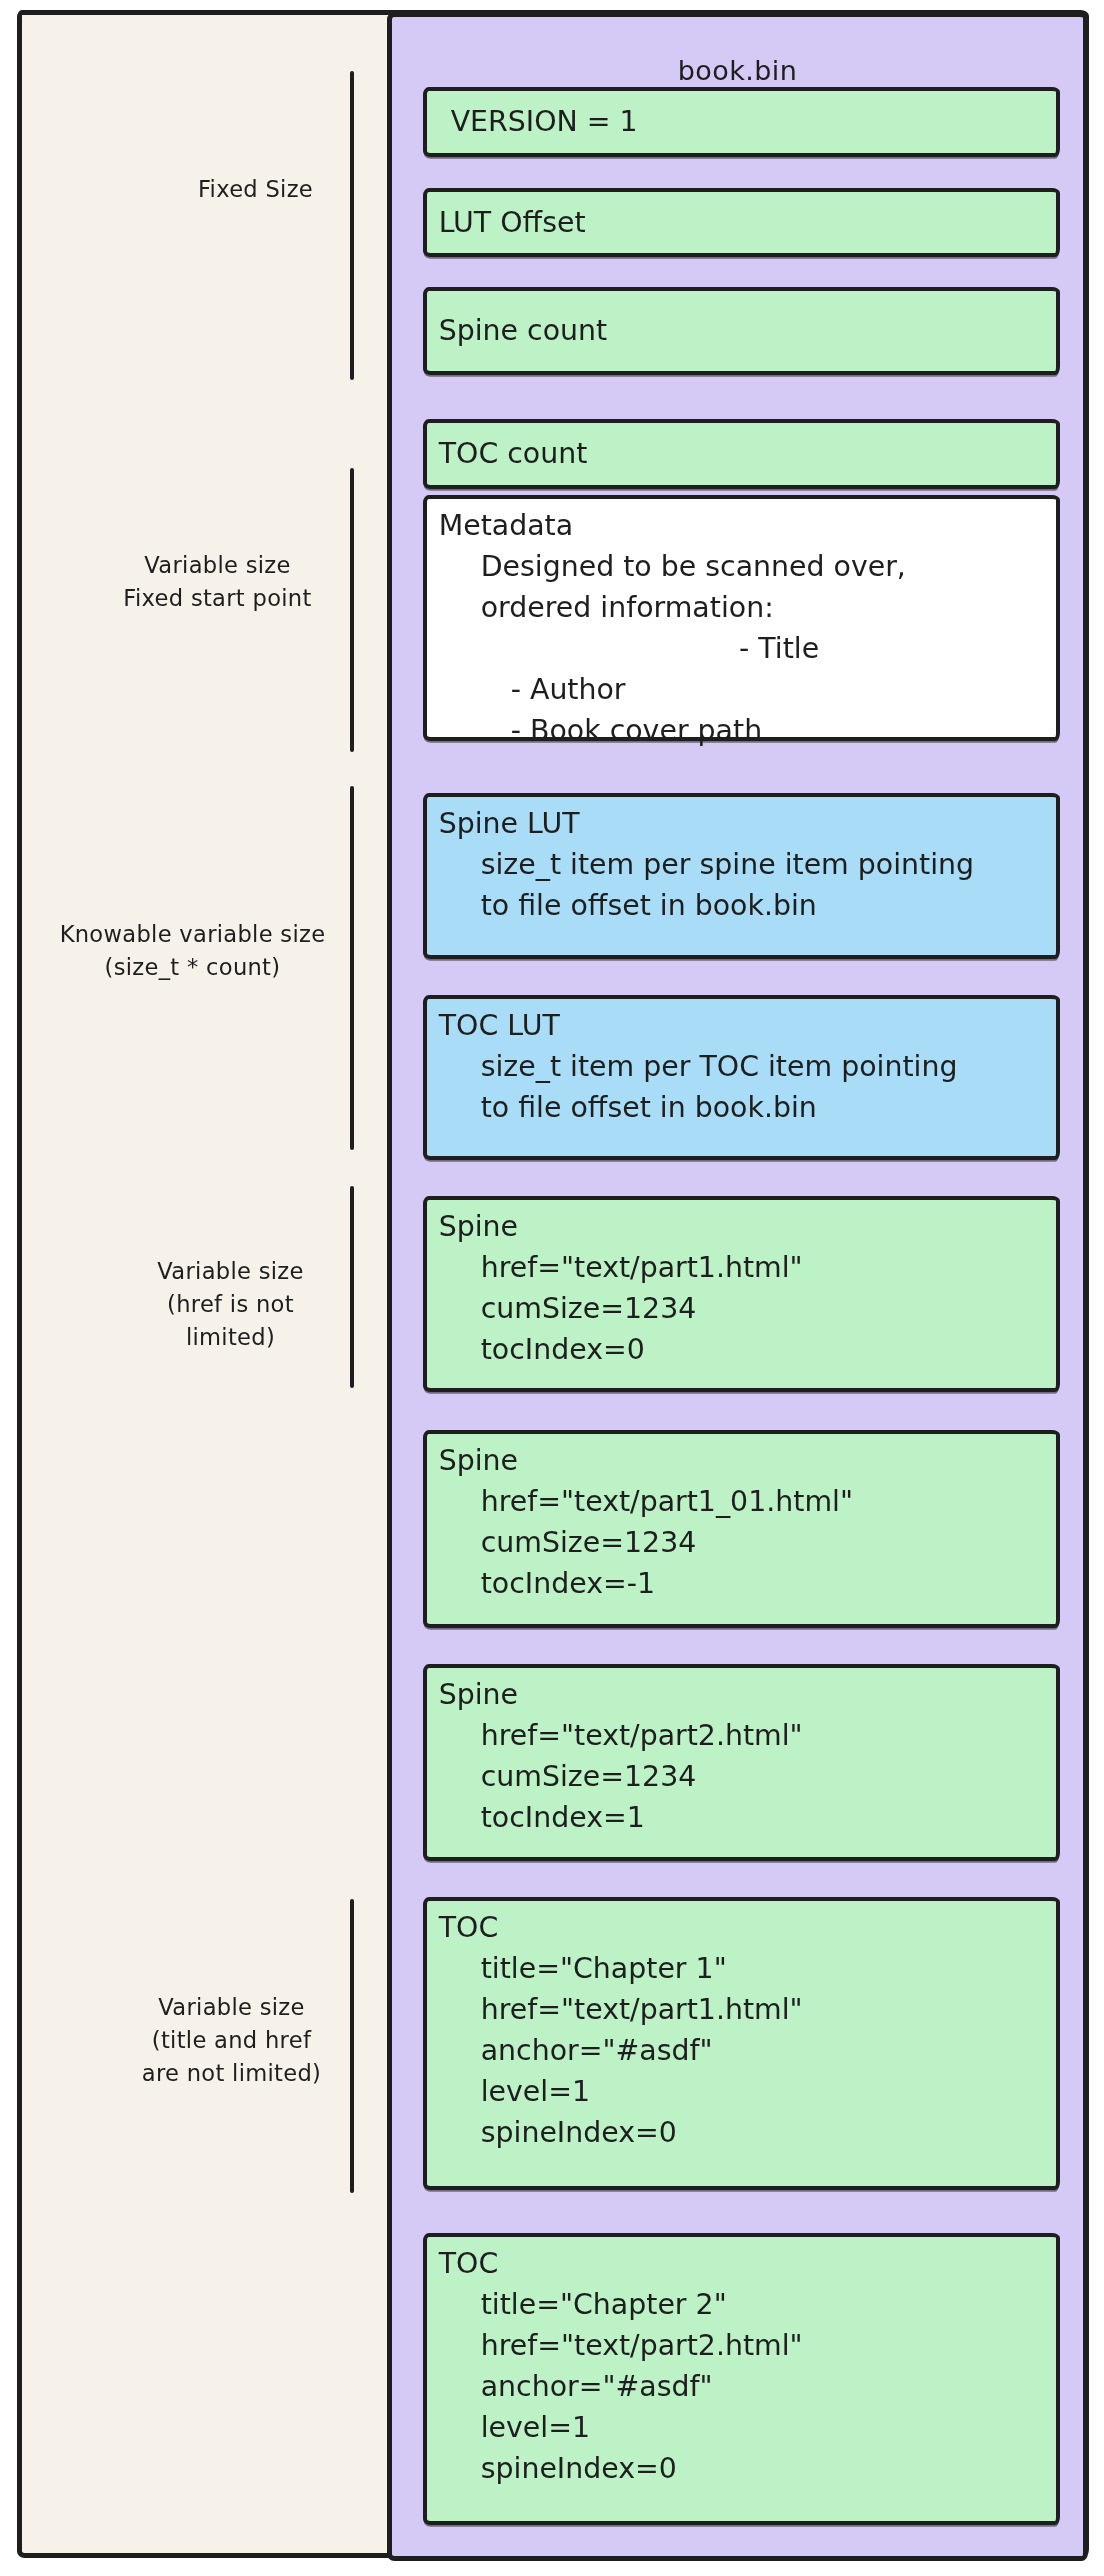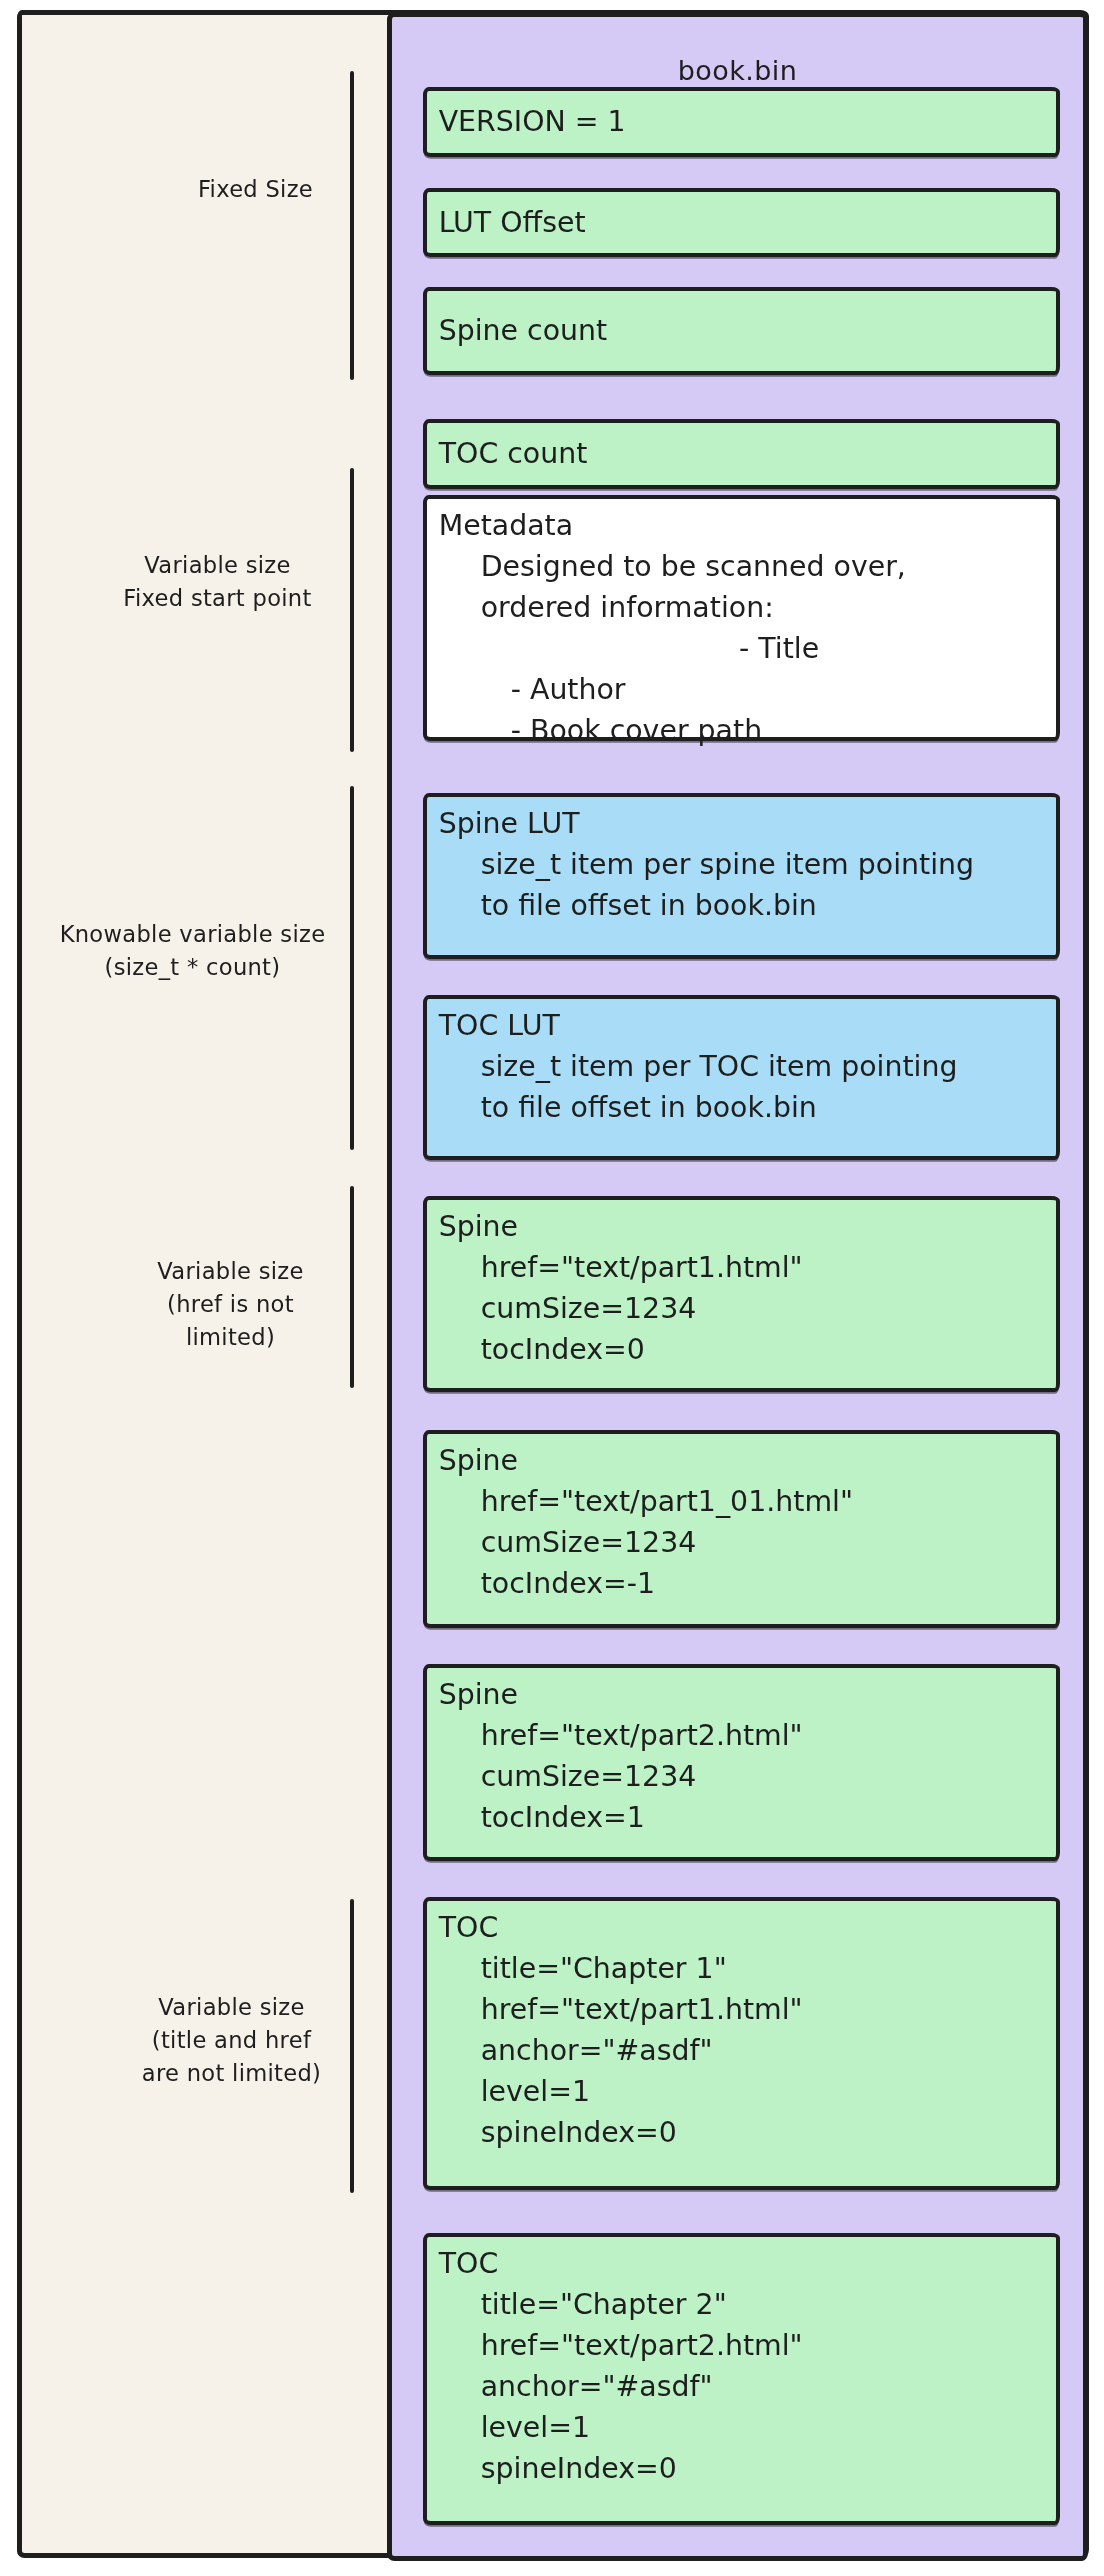--- a/index.html
+++ b/index.html
@@ -73,21 +73,21 @@
       <div class="annotation" style="left: 64px; top: 1991px;">
         <div>Variable size</div>
         <div>(title and href</div>
         <div>are not limited)</div>
       </div>
       <div class="bracket" style="top: 1899px; height: 294px;"></div>
     </div>
   <div class="purple" id="purple" style="background: rgb(213, 201, 246);">
     <div class="file-title">book.bin</div>
   <div class="block single" style="top: 70px; height: 70px; background: rgb(189, 241, 198);">
-        <div class="ln" style="margin-left: 0px;">VERSION = 1</div>
+        <div class="ln" style="margin-left: 12px;">VERSION = 1</div>
       </div>
       <div class="block single" style="top: 171px; height: 69px; background: rgb(189, 241, 198);">
         <div class="ln" style="margin-left: 0px;">LUT Offset</div>
       </div>
       <div class="block single" style="top: 270px; height: 88px; background: rgb(189, 241, 198);">
         <div class="ln" style="margin-left: 0px;">Spine count</div>
       </div>
       <div class="block single" style="top: 371px; height: 70px; background: rgb(189, 241, 198); margin-top: 31px;">
         <div class="ln" style="margin-left: 0px;">TOC count</div>
       </div>

